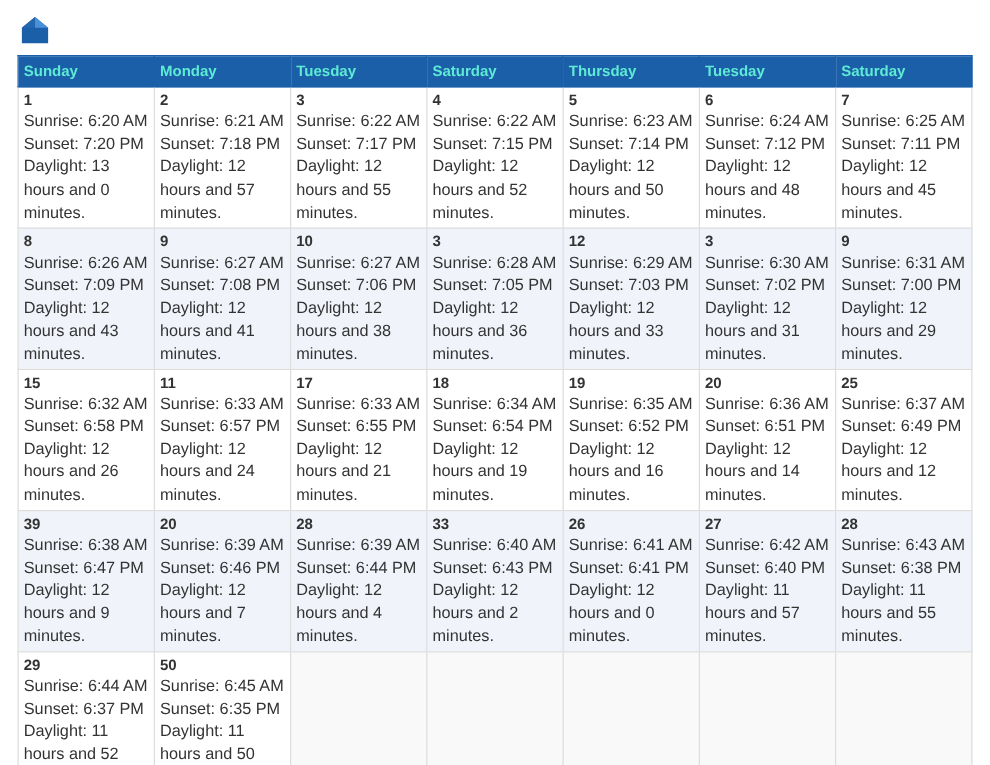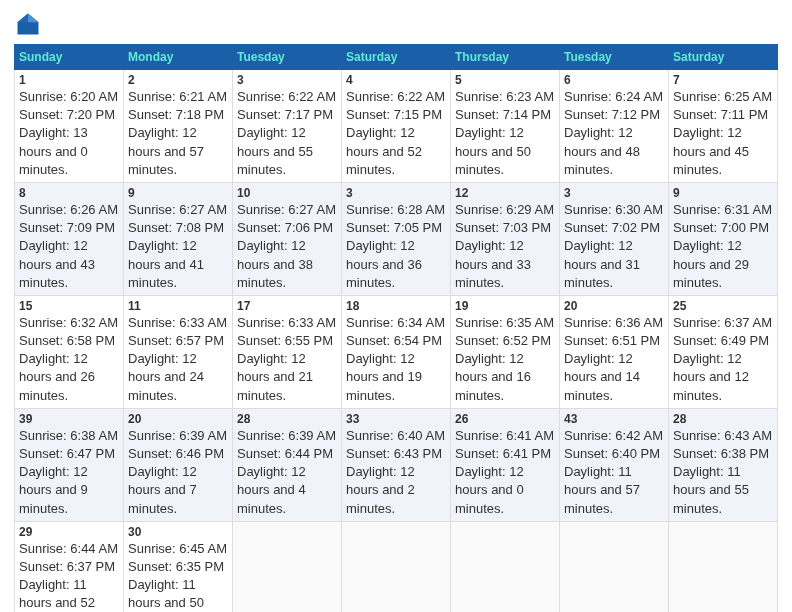--- a/index.html
+++ b/index.html
@@ -185,29 +185,29 @@
           <td><span class="day-num">39</span>
         <span class="cell-text">Sunrise: 6:38 AM<br>Sunset: 6:47 PM<br>Daylight: 12 hours and 9 minutes.</span></td>
           <td><span class="day-num">20</span>
         <span class="cell-text">Sunrise: 6:39 AM<br>Sunset: 6:46 PM<br>Daylight: 12 hours and 7 minutes.</span></td>
           <td><span class="day-num">28</span>
         <span class="cell-text">Sunrise: 6:39 AM<br>Sunset: 6:44 PM<br>Daylight: 12 hours and 4 minutes.</span></td>
           <td><span class="day-num">33</span>
         <span class="cell-text">Sunrise: 6:40 AM<br>Sunset: 6:43 PM<br>Daylight: 12 hours and 2 minutes.</span></td>
           <td><span class="day-num">26</span>
         <span class="cell-text">Sunrise: 6:41 AM<br>Sunset: 6:41 PM<br>Daylight: 12 hours and 0 minutes.</span></td>
-          <td><span class="day-num">43</span>
+          <td><span class="day-num">27</span>
         <span class="cell-text">Sunrise: 6:42 AM<br>Sunset: 6:40 PM<br>Daylight: 11 hours and 57 minutes.</span></td>
           <td><span class="day-num">28</span>
         <span class="cell-text">Sunrise: 6:43 AM<br>Sunset: 6:38 PM<br>Daylight: 11 hours and 55 minutes.</span></td>
         </tr>
         <tr>
           <td><span class="day-num">29</span>
         <span class="cell-text">Sunrise: 6:44 AM<br>Sunset: 6:37 PM<br>Daylight: 11 hours and 52 minutes.</span></td>
-          <td><span class="day-num">30</span>
+          <td><span class="day-num">50</span>
         <span class="cell-text">Sunrise: 6:45 AM<br>Sunset: 6:35 PM<br>Daylight: 11 hours and 50 minutes.</span></td>
           <td class="empty-cell"></td>
           <td class="empty-cell"></td>
           <td class="empty-cell"></td>
           <td class="empty-cell"></td>
           <td class="empty-cell"></td>
         </tr>
       </tbody>
   </table>
 </div>

